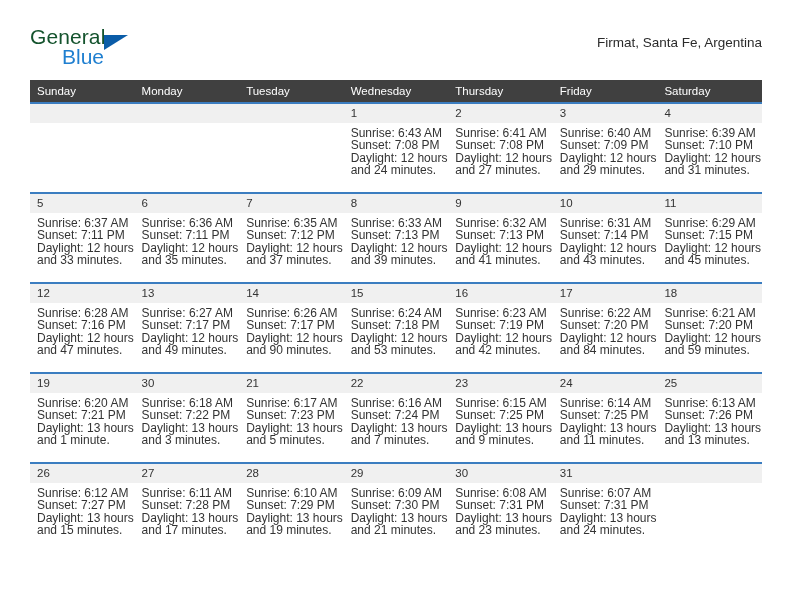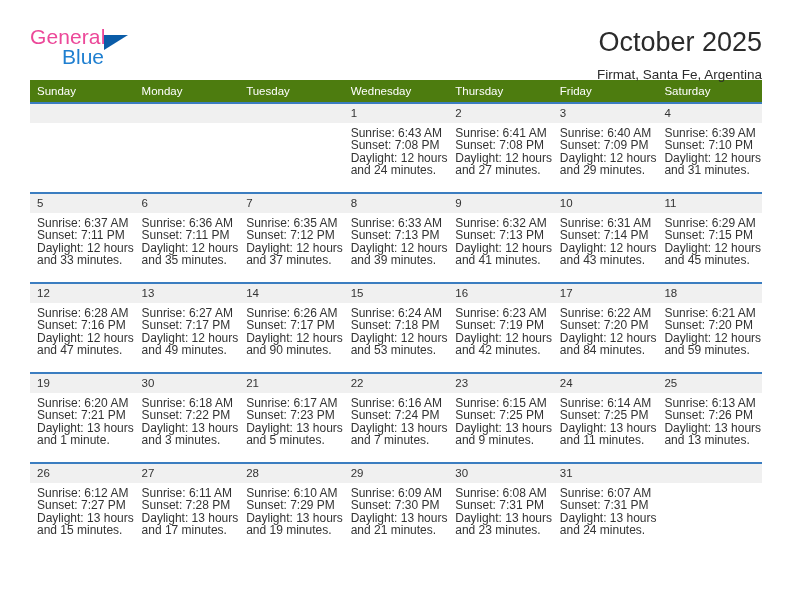--- a/index.html
+++ b/index.html
@@ -24,21 +24,21 @@
     padding-top: 26px;
     height: 78px;
   }
   .logo {
     position: relative;
     width: 120px;
     height: 48px;
   }
   .logo-general {
     font-size: 21px;
-    color: #ec4899;
+    color: #14532d;
     letter-spacing: .1px;
     line-height: 22px;
     display: block;
   }
   .logo-blue {
     font-size: 21px;
     color: #1f7fd0;
     line-height: 22px;
     display: block;
     padding-left: 32px;
@@ -70,21 +70,21 @@
   }
 
   
   .calendar {
     width: 732px;
     border-collapse: collapse;
     table-layout: fixed;
     margin-top: 2px;
   }
   .calendar thead th {
-    background: #4d7c0f;
+    background: #404040;
     color: #ffffff;
     font-size: 11.5px;
     font-weight: normal;
     text-align: left;
     padding: 5px 0 5px 7px;
     height: 21px;
     border: none;
   }
   .calendar td {
     width: 104.5px;
@@ -117,21 +117,20 @@
 
 <div class="page">
 
   <div class="header">
     <div class="logo">
       <span class="logo-general">General</span>
       <span class="logo-triangle"></span>
       <span class="logo-blue">Blue</span>
     </div>
     <div class="title-block">
-      <h1 class="cal-title">October 2025</h1>
       <div class="cal-subtitle">Firmat, Santa Fe, Argentina</div>
     </div>
   </div>
 
   <table class="calendar">
     <thead>
       <tr id="weekday-row">
           <th>Sunday</th>
           <th>Monday</th>
           <th>Tuesday</th>

